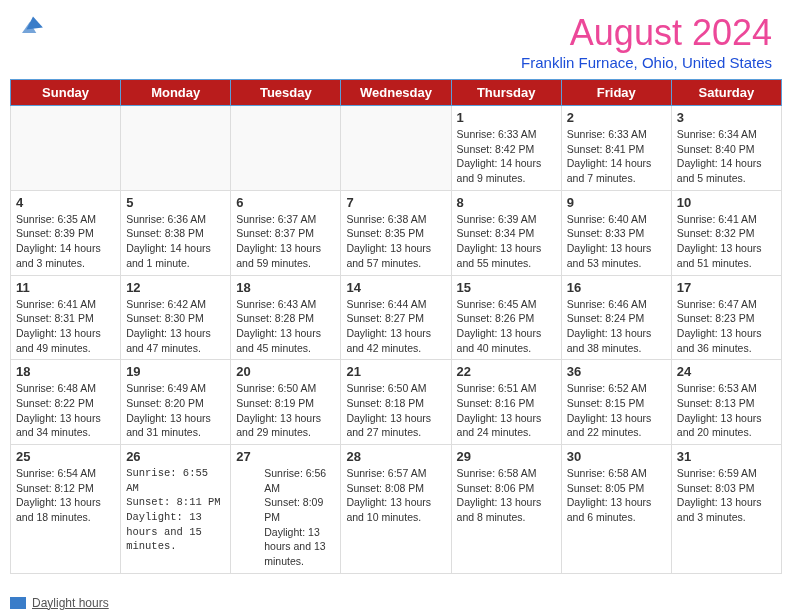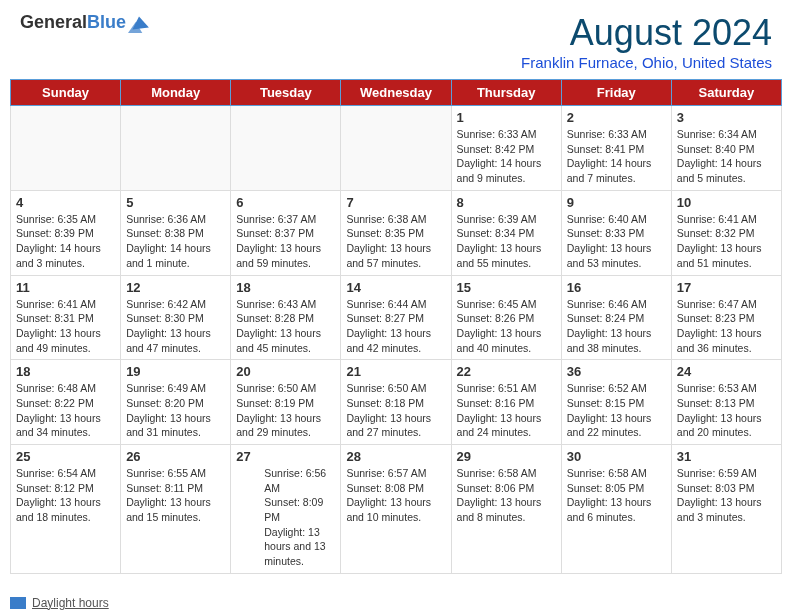--- a/index.html
+++ b/index.html
@@ -7,21 +7,21 @@
     
     .header { display: flex; align-items: flex-start; justify-content: space-between; padding: 12px 20px 8px 20px; }
     
     .logo { display: flex; align-items: center; }
     .logo-text { font-size: 18px; font-weight: bold; line-height: 1.1; }
     .logo-general { color: #333; }
     .logo-blue { color: #3a7dc9; }
     .logo-icon { width: 22px; height: 22px; margin-left: 2px; }
     
     .title-block { text-align: right; }
-    .month-year { font-size: 36px; font-weight: 300; color: #0c4a6e; }
+    .month-year { font-size: 36px; font-weight: 300; color: #ec4899; }
     .location { font-size: 15px; color: #1d4ed8; font-weight: normal; }
     
     .calendar { width: 100%; border-collapse: collapse; margin: 0 0 8px 0; padding: 0 8px; }
     .calendar-wrap { padding: 0 10px 10px 10px; }
     
     .day-header { background: #b91c1c; color: #fff; text-align: center; font-size: 13px; font-weight: bold; padding: 5px 4px; border: 1px solid #5a9dd9; }
     
     .day-cell { vertical-align: top; border: 1px solid #ddd; padding: 4px 5px; width: calc(100%/7); min-height: 80px; background: #fff; font-size: 11px; color: #333; }
     .day-cell.empty { background: #f9f9f9; }
     .day-num { font-size: 13px; font-weight: bold; color: #333; margin-bottom: 2px; }
@@ -30,23 +30,20 @@
     .legend { display: flex; align-items: center; padding: 4px 10px 8px 10px; font-size: 12px; color: #555; text-decoration: underline; }
     .legend-box { width: 16px; height: 12px; background: #3a7dc9; margin-right: 6px; display: inline-block; }
   </style>
 </head>
 <body>
 
 <div class="header">
   <div class="logo">
     <div>
       <div style="display:flex;align-items:center;">
-        <div class="logo-text">
-          <span class="logo-general">General</span><span class="logo-blue">Blue</span>
-        </div>
         <svg class="logo-icon" viewBox="0 0 40 40">
           <polygon points="8,32 20,8 38,28" fill="#3a7dc9"></polygon>
           <polygon points="0,38 14,18 26,38" fill="#3a7dc9" opacity="0.7"></polygon>
         </svg>
       </div>
     </div>
   </div>
   <div class="title-block">
     <div class="month-year">August 2024</div>
     <div class="location">Franklin Furnace, Ohio, United States</div>
@@ -225,21 +222,21 @@
         </tr>
         <tr>
           <td class="day-cell">
             <div class="day-num">25</div>
             <div class="day-info" style="white-space: pre-line;">Sunrise: 6:54 AM
 Sunset: 8:12 PM
 Daylight: 13 hours and 18 minutes.</div>
           </td>
           <td class="day-cell">
             <div class="day-num">26</div>
-            <div class="day-info" style="white-space: pre-line;">Sunrise: 6:55 AM
+            <div class="day-info" style="white-space: pre-line; font-family: Liberation Mono, monospace;">Sunrise: 6:55 AM
 Sunset: 8:11 PM
 Daylight: 13 hours and 15 minutes.</div>
           </td>
           <td class="day-cell">
             <div class="day-num">27</div>
             <div class="day-info" style="white-space: pre-line; margin-left: 28px;">Sunrise: 6:56 AM
 Sunset: 8:09 PM
 Daylight: 13 hours and 13 minutes.</div>
           </td>
           <td class="day-cell">

